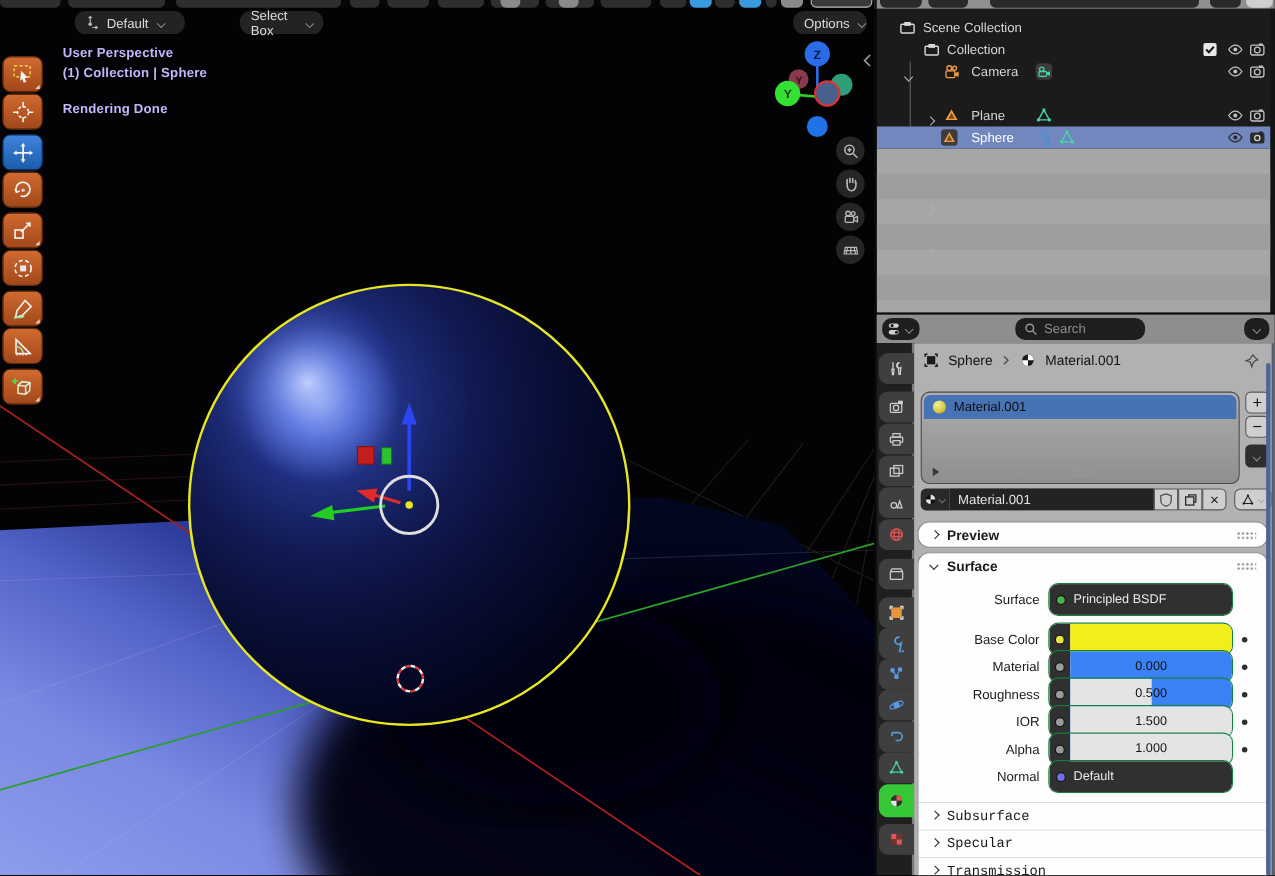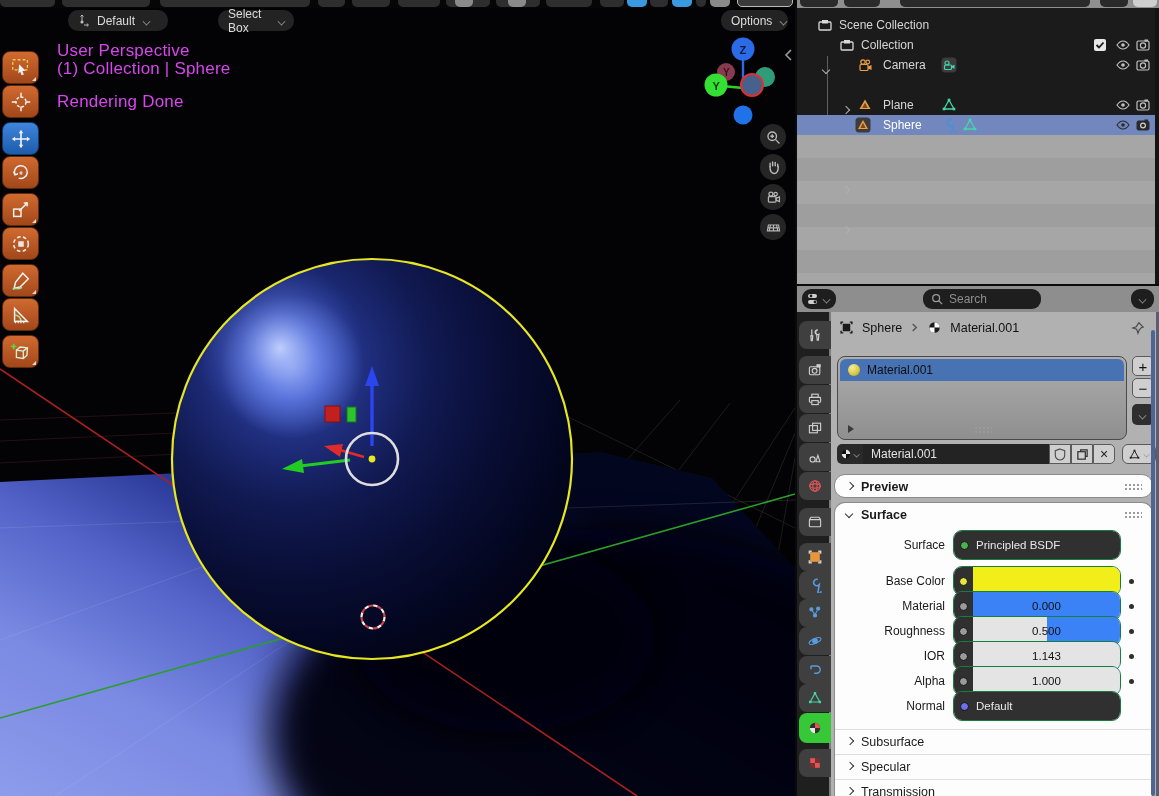--- a/index.html
+++ b/index.html
@@ -17,21 +17,21 @@
   #topbar .dk { position:absolute; top:-5px; height:12px; border-radius:5px; background:#2a2a2a; }
 
   
   #viewport { left:0; top:8px; width:795px; height:788px; background:#020204; }
   .vbtn { position:absolute; height:21px; display:flex; align-items:center; gap:6px;
           background:#232323; border-radius:10px; padding:0 10px; color:#dcdcdc; font-size:12px; }
   .vbtn .chev { margin-left:2px; }
   .chev { width:8px; height:8px; display:inline-block; position:relative; }
   .chev::before { content:""; position:absolute; left:0; top:1px; width:6px; height:6px;
     border-right:1.5px solid #9a9a9a; border-bottom:1.5px solid #9a9a9a; transform:rotate(45deg) scale(.8); }
-  .overlay-text { position:absolute; left:57px; color:#d946ef; font-size:17px; font-weight:400;
+  .overlay-text { position:absolute; left:57px; color:#c4b5fd; font-size:12px; font-weight:700;
     text-shadow:1px 1px 2px #000; letter-spacing:.2px; }
 
   
   #toolbar { left:2px; top:43px; width:37px; }
   .tool { width:37px; height:33px; border-radius:8px; margin-bottom:1px; position:relative;
     background:linear-gradient(#d06a30,#a2471a); border:1px solid #5f2c10;
     display:flex; align-items:center; justify-content:center; }
   .tool.active { background:linear-gradient(#3f85dc,#1c5cab); border-color:#123a6e; }
   .tool.gap { margin-top:4px; }
   .tool .corner { position:absolute; right:2px; bottom:2px; width:0; height:0;
@@ -87,21 +87,21 @@
   .sock { width:19px; height:100%; background:#303030; display:flex; align-items:center; justify-content:center; flex:none; }
   .sock .dot { width:9px; height:9px; border-radius:50%; border:1px solid #111; }
   .track { position:relative; flex:1; background:#3b82f6; }
   .track .fillbar { position:absolute; left:0; top:0; height:100%; background:#e4e4e4; }
   .track .val { position:absolute; left:0; top:0; width:100%; height:100%; display:flex;
     align-items:center; justify-content:center; font-size:11.5px; color:#111; }
   .nodebtn { background:#303030; flex:1; display:flex; align-items:center; gap:7px; padding-left:6px; }
   .nodebtn span.txt { color:#e8e8e8; font-size:11.5px; }
   .decorator { width:5px; height:5px; border-radius:50%; background:#2e2e2e; margin-left:8px; }
   .subrow { position:absolute; left:0; width:319px; height:25px; display:flex; align-items:center;
-    font-size:12.5px; color:#1a1a1a; border-top:1px solid rgba(0,0,0,.12); }
+    font-size:12.5px; color:#1a1a1a; border-top:1px solid rgba(0,0,0,.12);font-family:Liberation Mono, monospace; }
 
   .lightbtn { background:#cfcfcf; border:1px solid #5a5a5a; display:flex; align-items:center; justify-content:center; }
   #prop-scroll { left:1151px; top:330px; width:4px; height:466px; background:#4e6494; border-radius:2px; }
   #prop-scroll-edge { left:1156px; top:312px; width:3px; height:484px; background:#585f6e; }
 </style>
 </head>
 <body>
 
 <div id="root">
 
@@ -742,21 +742,21 @@
       </div>
 
       <div class="prow" style="top:143px">
         <span class="plabel">IOR</span>
         <div class="pwidget">
           <div class="sock">
               <span class="dot" style="background:#9a9a9a"></span>
             </div>
           <div class="track">
               <span class="fillbar" style="width: 100%;"></span>
-            <span class="val">1.143</span>
+            <span class="val">1.500</span>
             </div>
         </div>
         <span class="decorator"></span>
       </div>
 
       <div class="prow" style="top:168px">
         <span class="plabel">Alpha</span>
         <div class="pwidget">
           <div class="sock">
               <span class="dot" style="background:#9a9a9a"></span>

